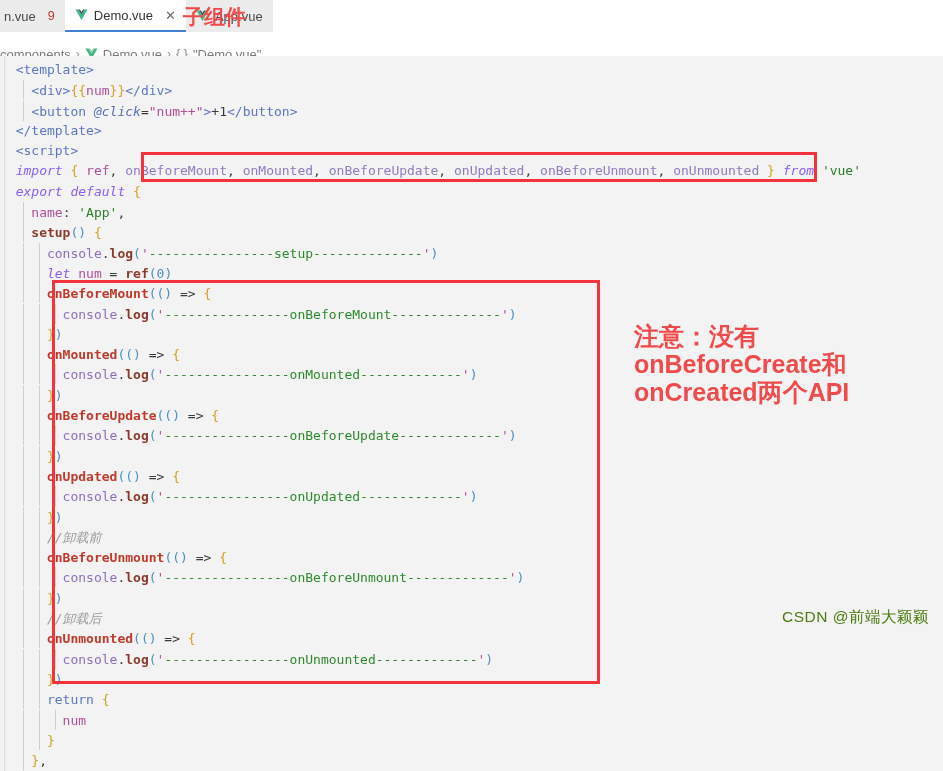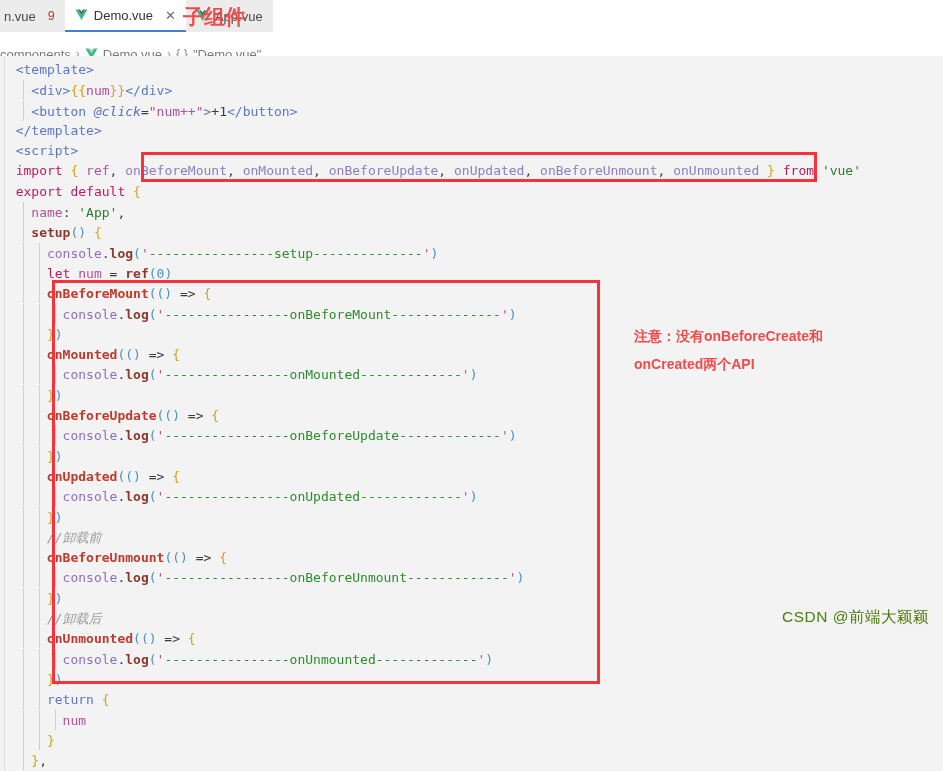--- a/index.html
+++ b/index.html
@@ -111,21 +111,21 @@
     left: 4px; top: 0;
     width: 1px; height: 100%;
     background: #dcdcdc;
   }
 
   
   .t-tag      { color: #5c77c4; }
   .t-brace    { color: #d6a01d; }
   .t-brace2   { color: #c9a227; }
   .t-var      { color: #b0519a; }
-  .t-kw2      { color: #be185d; }
+  .t-kw2      { color: #8b5cf6; font-style: italic; }
   .t-attr     { color: #5a6fb8; font-style: italic; }
   .t-str      { color: #2a7d2a; }
   .t-strq     { color: #b0519a; }
   .t-plain    { color: #3b3b3b; }
   .t-hook     { color: #c0392b; font-weight: bold; }
   .t-hookimp  { color: #8e7cc3; }
   .t-console  { color: #8e6fbd; margin-top: 22px; }
   .t-log      { color: #8b3a2b; font-weight: bold; }
   .t-num      { color: #4a90c4; }
   .t-comment  { color: #9a9a9a; font-style: italic; }
@@ -165,21 +165,21 @@
     font-weight: bold;
   }
   #note-child {
     left: 183px; top: 6px;
     font-size: 21px;
     line-height: 1.05;
     letter-spacing: 0px;
   }
   #note-api {
     left: 634px; top: 322px;
-    font-size: 14px;
+    font-size: 25px;
     line-height: 28px;
     width: 300px;
     font-weight: bold;
   }
 
   .watermark {
     position: absolute;
     right: 14px; bottom: 11px;
     color: #4d7c0f;
     font-size: 15.5px;

